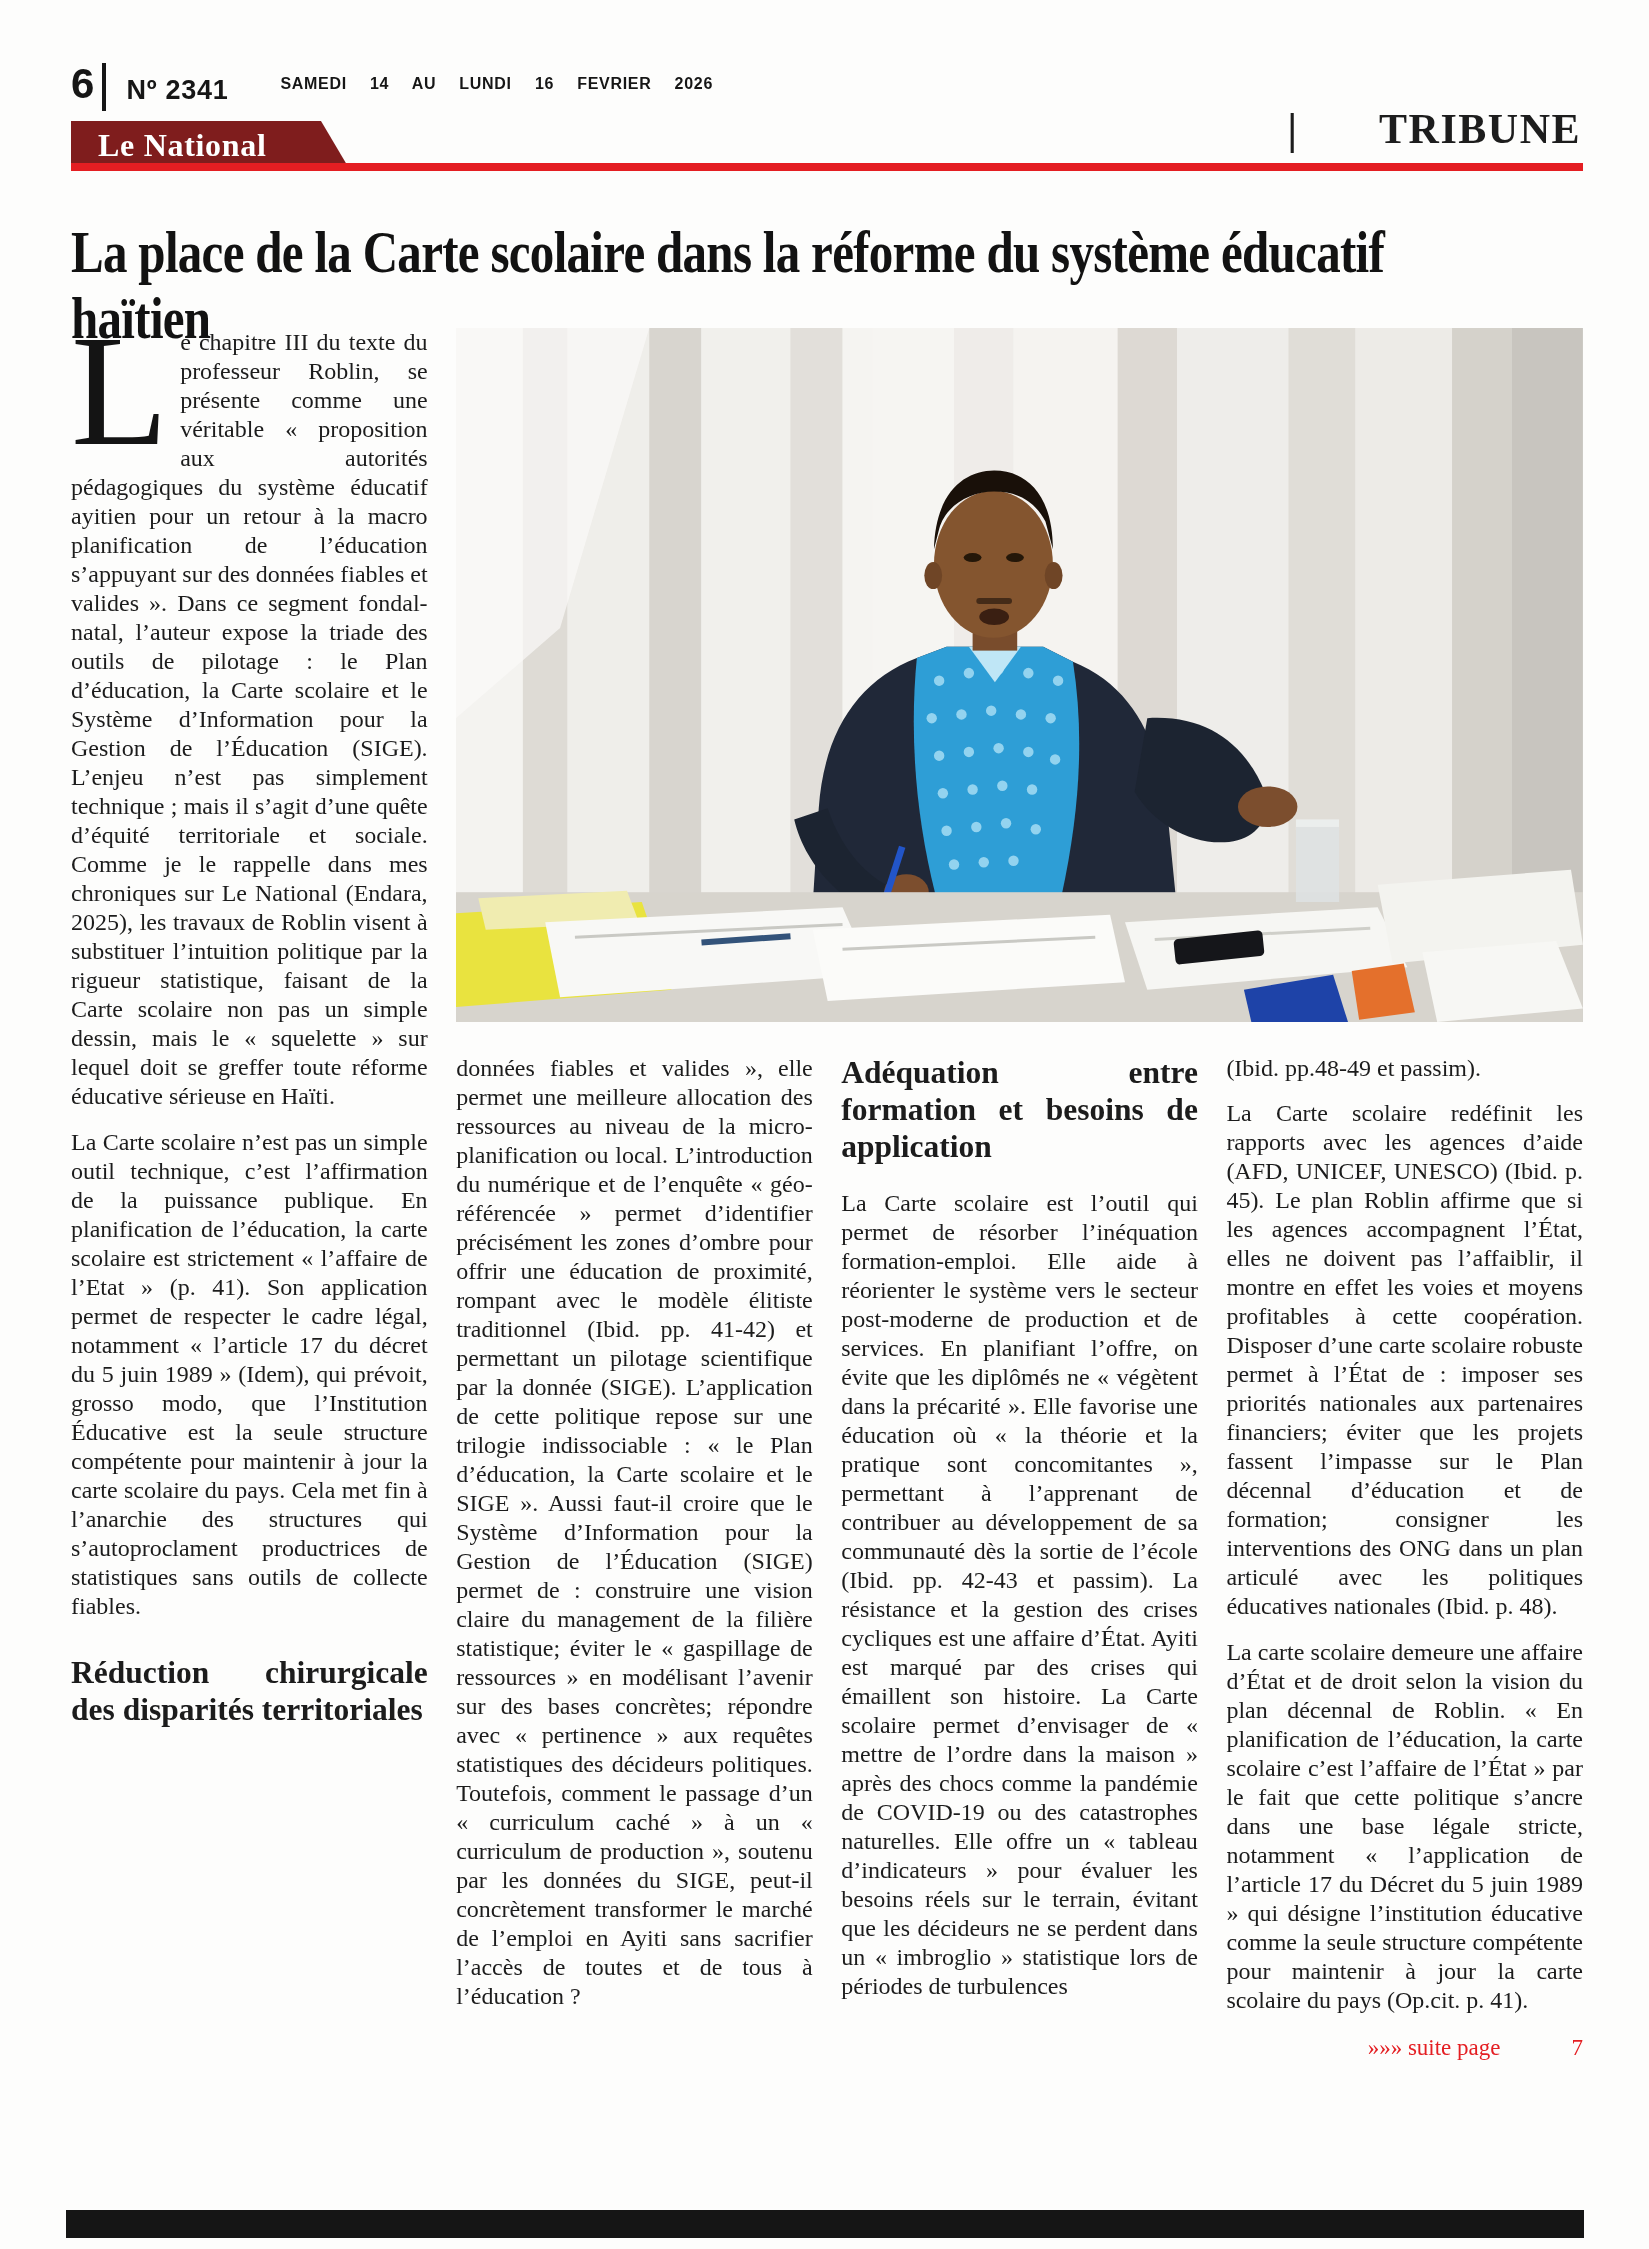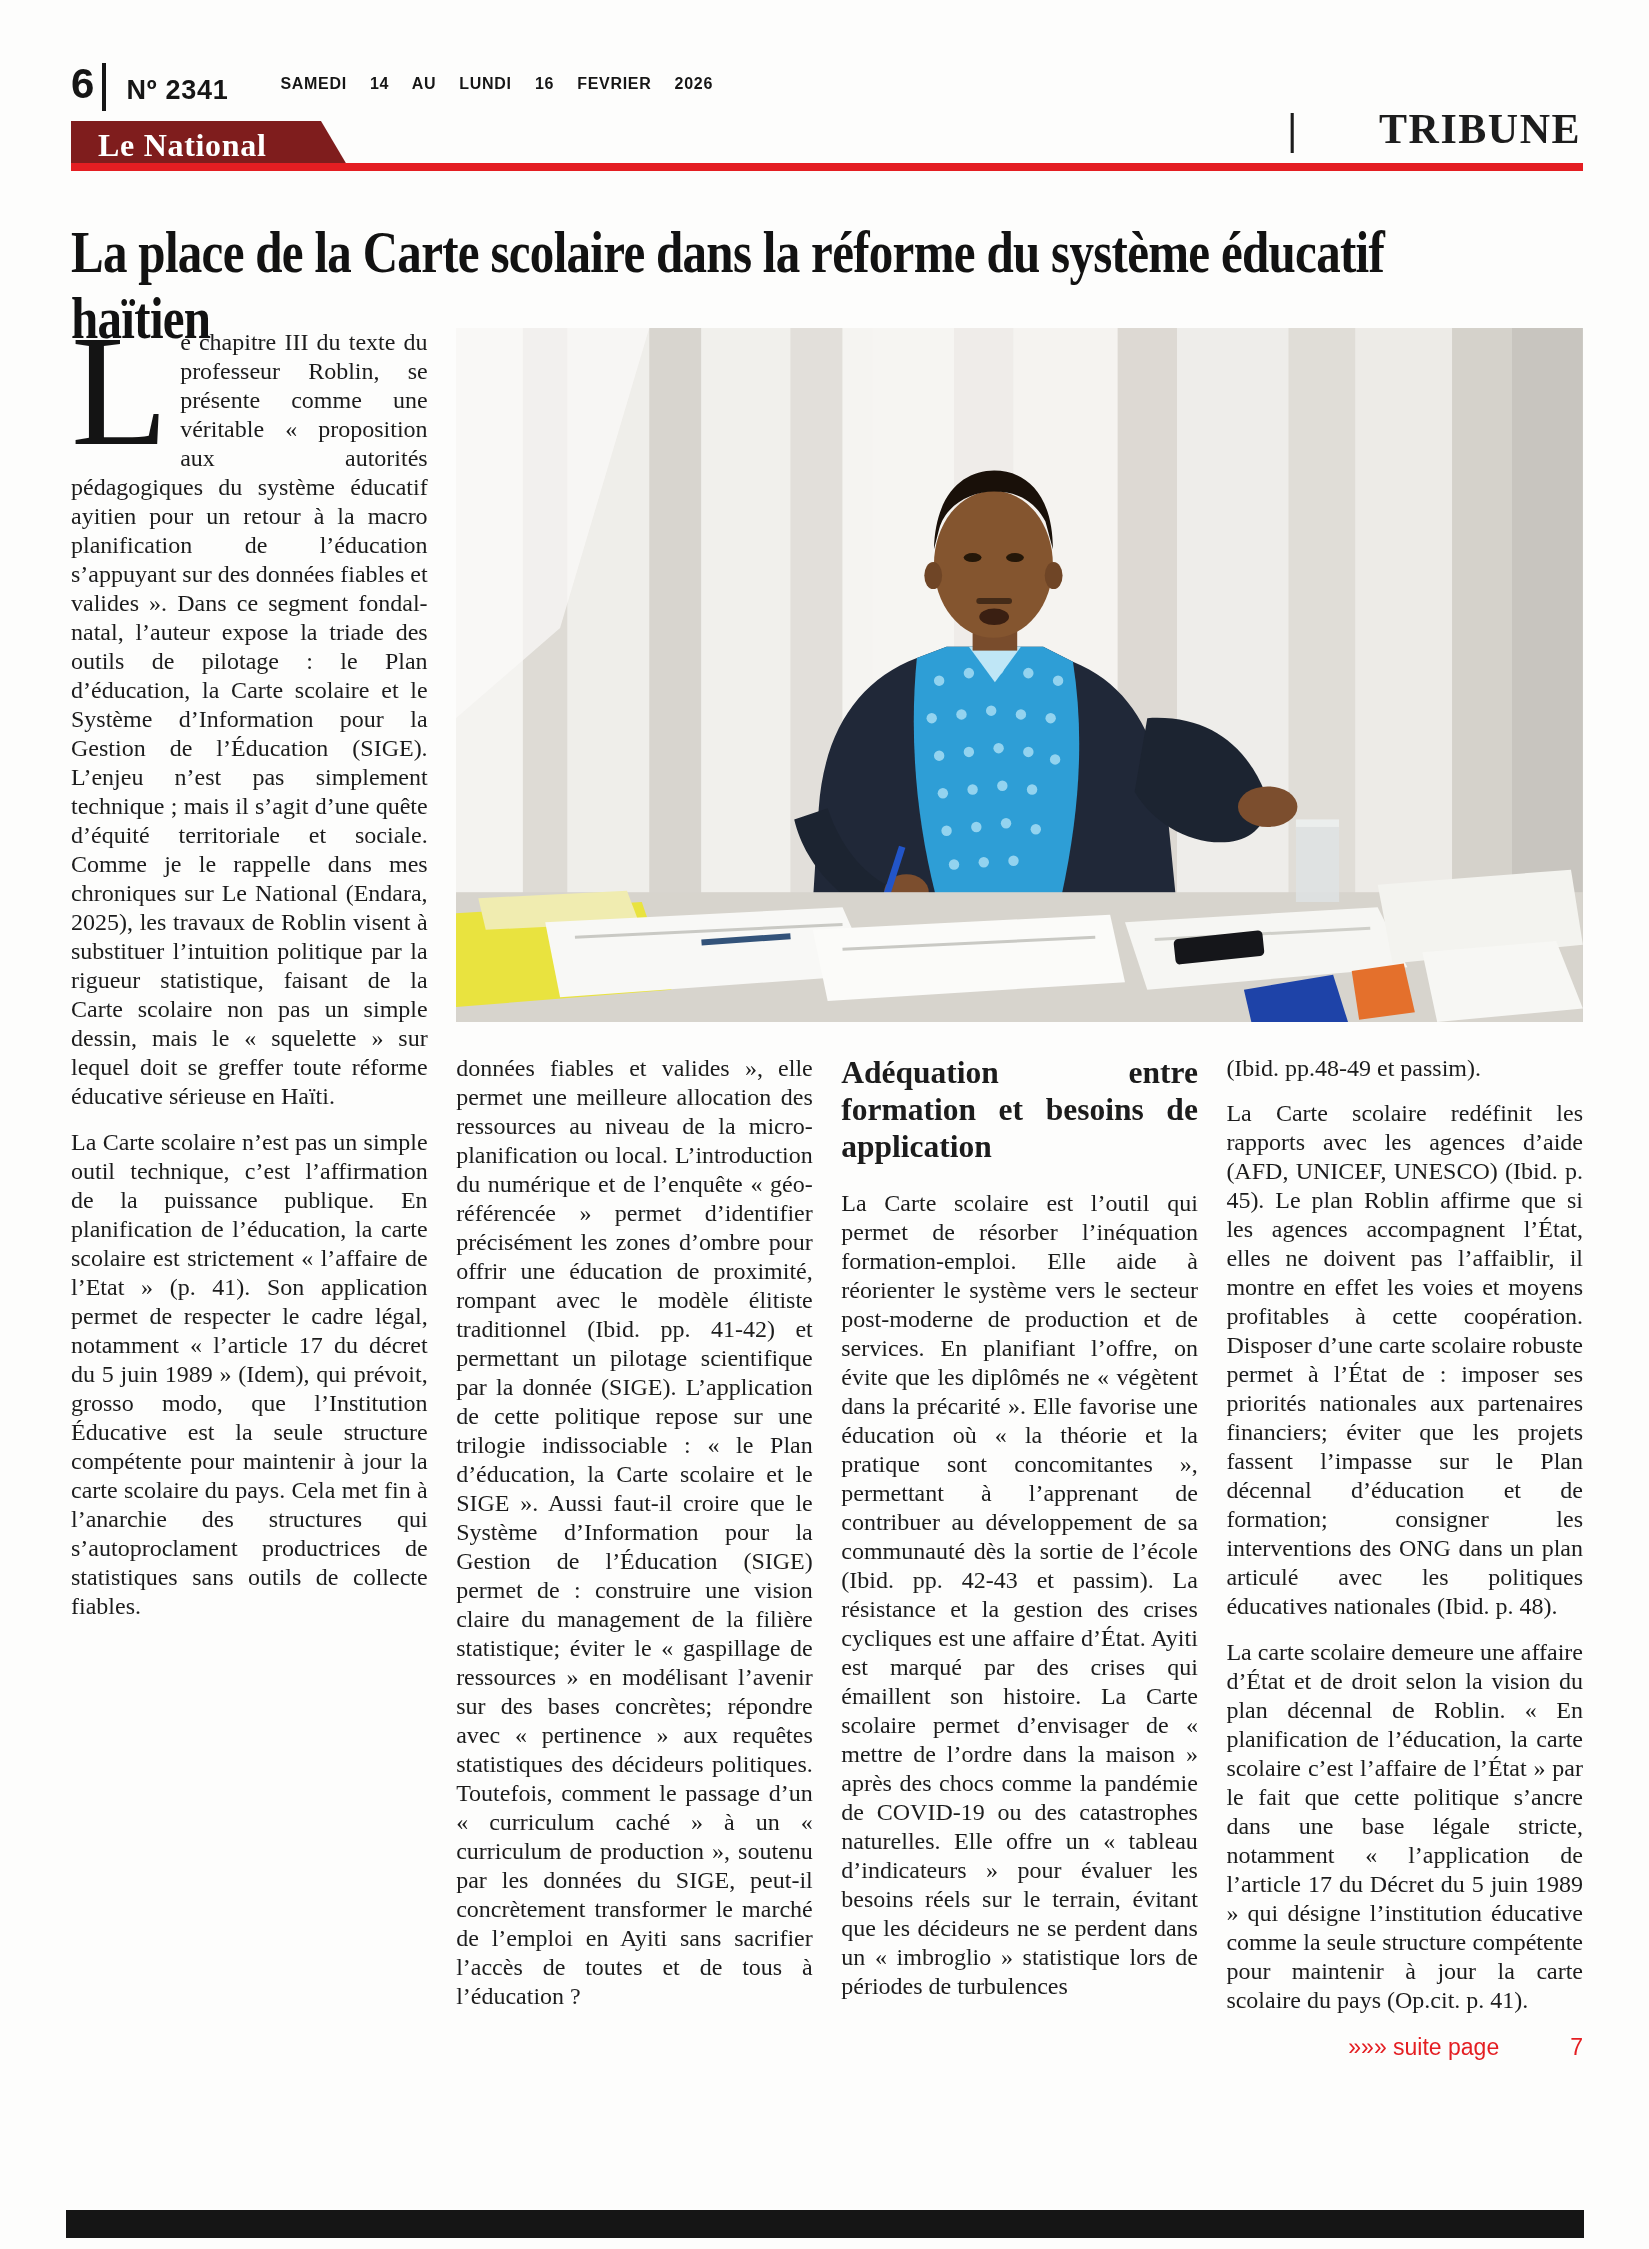--- a/index.html
+++ b/index.html
@@ -33,21 +33,21 @@
   .photo-wrap{grid-column:2 / span 3;grid-row:1;height:694px;}
   .photo-wrap svg{display:block;width:100%;height:694px;}
   .col2{grid-column:2;grid-row:2;margin-top:31.5px;}
   .col3{grid-column:3;grid-row:2;margin-top:31.5px;}
   .col4{grid-column:4;grid-row:2;margin-top:31.5px;}
   p{margin:0 0 16.5px;}
   .dropcap{float:left;font-size:159px;line-height:112px;padding:6px 12px 0 0;color:#141414;}
   .subhead{font-weight:bold;font-size:31.5px;line-height:37px;text-align:justify;margin:33px 0 25.5px;}
   .subhead.first{margin-top:0;margin-bottom:24px;}
   .continuation{display:flex;justify-content:flex-end;align-items:baseline;gap:71px;
-                font-family:Liberation Sans, sans-serif;font-size:23px;margin-top:18px;}
+                font-family:Liberation Serif, serif;font-size:23px;margin-top:18px;}
   .bottom-rule{position:absolute;left:66px;right:66px;bottom:12px;height:28.5px;background:#151515;}
 </style>
 </head>
 <body>
 
 <div class="page">
 
   <div class="topline">
     <span class="page-num">6</span>
     <span class="vrule"></span>
@@ -67,20 +67,21 @@
 
   <h1 class="headline">La place de la Carte scolaire dans la réforme du système éducatif haïtien</h1>
 
   <div class="body-grid">
 
     <div class="col1">
       <p>
         <span class="dropcap">L</span><span>e chapitre III du texte du professeur Roblin, se présente comme une véritable « proposition aux autorités pédagogiques du système éducatif ayitien pour un retour à la macro planification de l’éducation s’appuyant sur des données fiables et valides ». Dans ce segment fondal-natal, l’auteur expose la triade des outils de pilotage : le Plan d’éducation, la Carte scolaire et le Système d’Information pour la Gestion de l’Éducation (SIGE). L’enjeu n’est pas simplement technique ; mais il s’agit d’une quête d’équité territoriale et sociale. Comme je le rappelle dans mes chroniques sur Le National (Endara, 2025), les travaux de Roblin visent à substituer l’intuition politique par la rigueur statistique, faisant de la Carte scolaire non pas un simple dessin, mais le « squelette » sur lequel doit se greffer toute réforme éducative sérieuse en Haïti.</span>
       </p>
       <p>La Carte scolaire n’est pas un simple outil technique, c’est l’affirmation de la puissance publique. En planification de l’éducation, la carte scolaire est strictement « l’affaire de l’Etat » (p. 41). Son application permet de respecter le cadre légal, notamment « l’article 17 du décret du 5 juin 1989 » (Idem), qui prévoit, grosso modo, que l’Institution Éducative est la seule structure compétente pour maintenir à jour la carte scolaire du pays. Cela met fin à l’anarchie des structures qui s’autoproclament productrices de statistiques sans outils de collecte fiables.</p>
+      <h2 class="subhead">Réduction chirurgicale des disparités territoriales</h2>
     </div>
 
     <div class="photo-wrap" role="img" aria-label="homme en costume bleu parlant derrière un bureau couvert de documents">
       <svg viewBox="0 0 1516 925" preserveAspectRatio="none">
         <rect width="1516" height="925" fill="#eceae6"></rect>
 
         <rect x="0" width="90" height="925" fill="#f4f3f0"></rect>
         <rect x="90" width="60" height="925" fill="#dedbd5"></rect>
         <rect x="150" width="110" height="925" fill="#efeeea"></rect>
         <rect x="260" width="70" height="925" fill="#d8d5cf"></rect>

